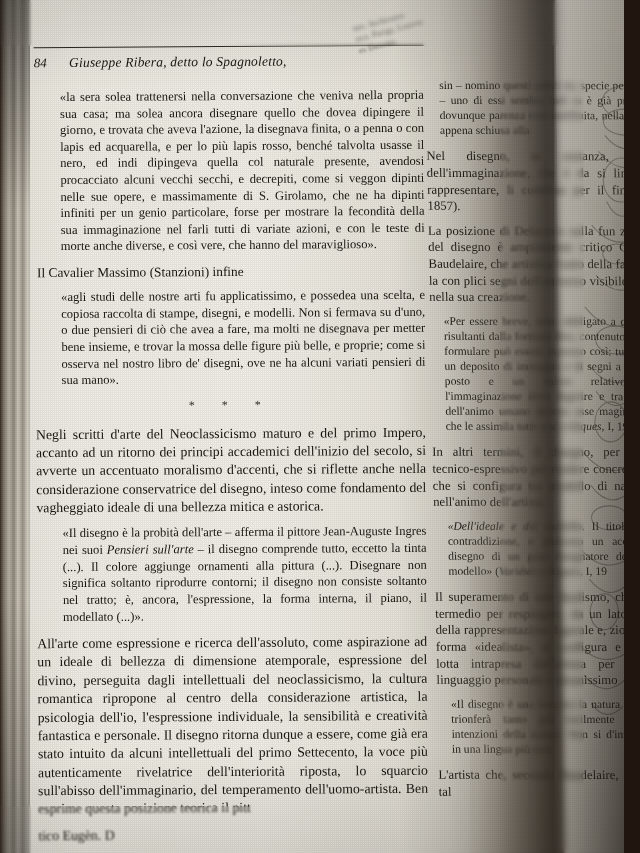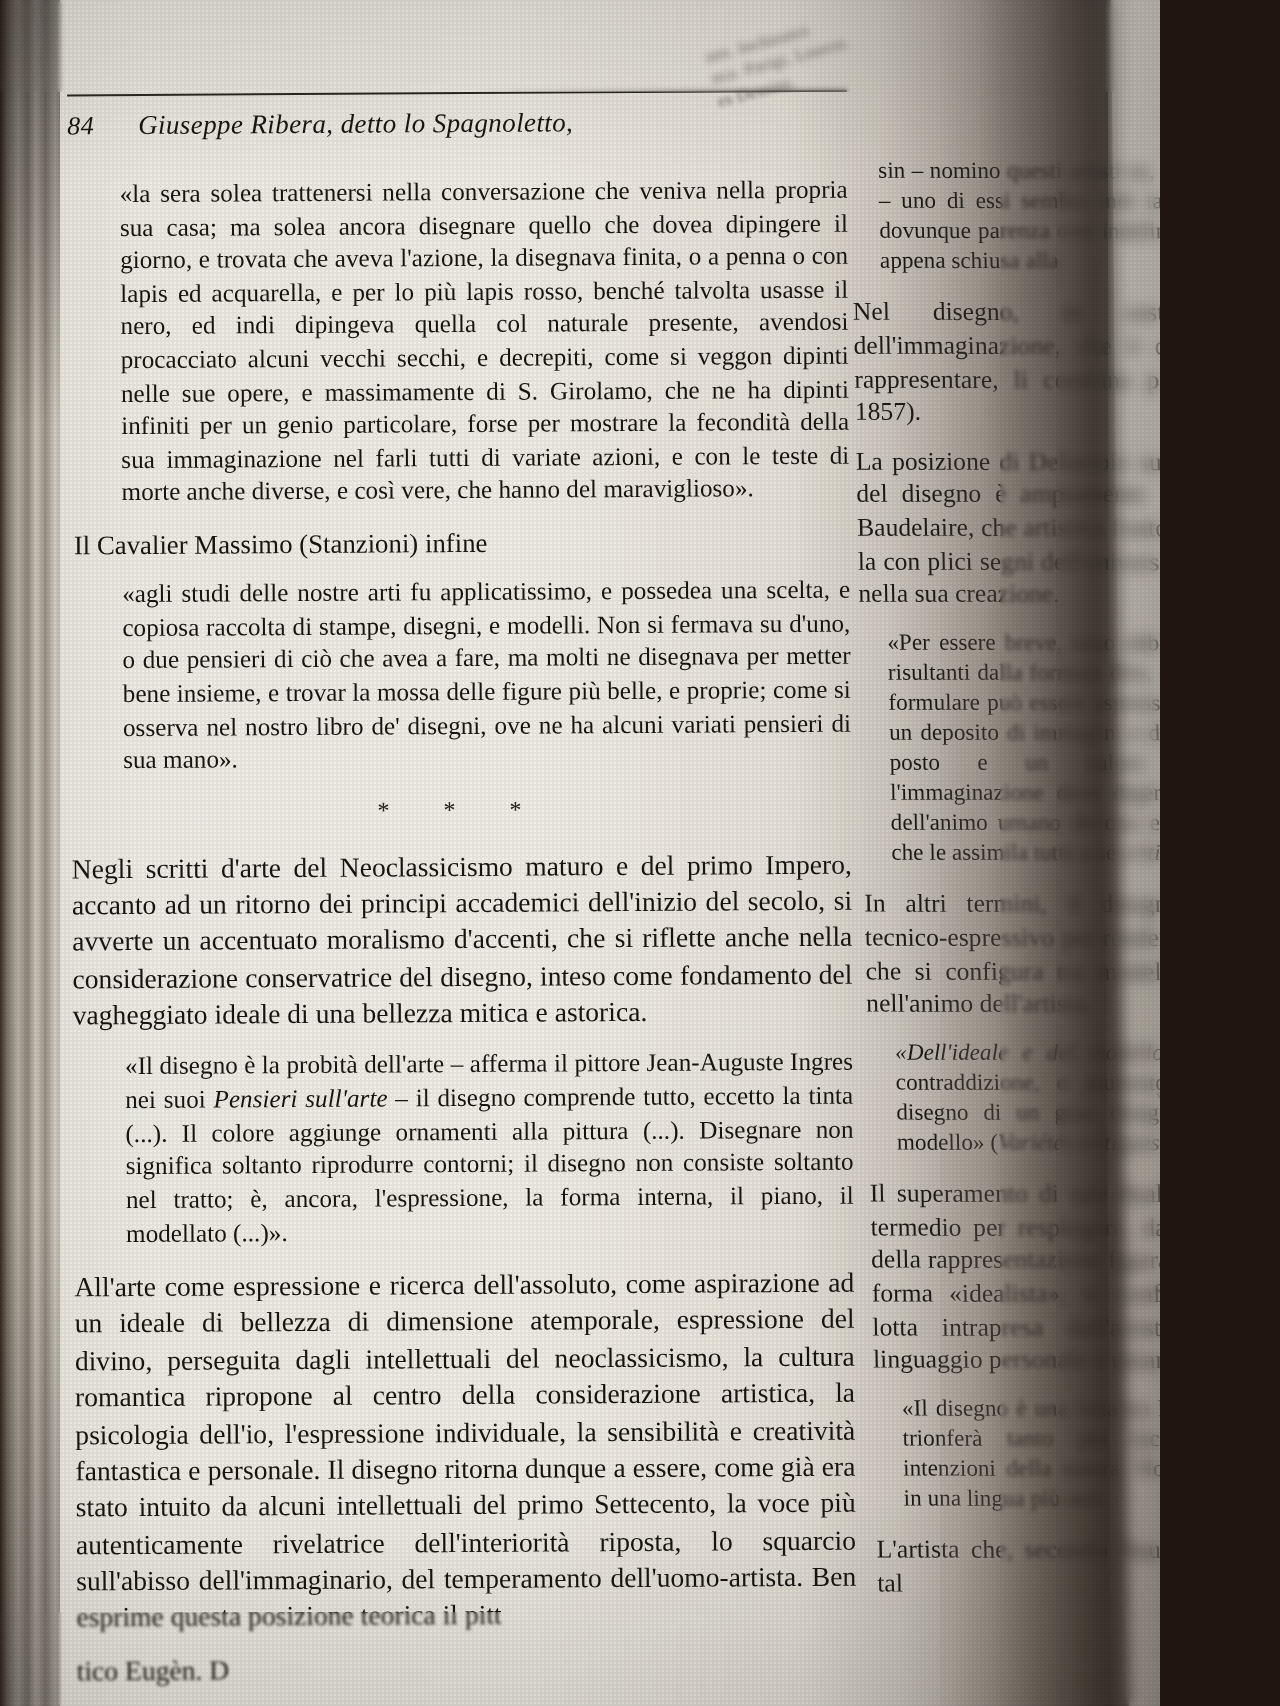--- a/index.html
+++ b/index.html
@@ -1,18 +1,18 @@
 <!DOCTYPE html>
 <html><head>
 <meta charset="utf-8">
 <title>Photographed book page</title>
 <style>
   html,body{margin:0;padding:0;background:#20160f;}
   #root{
-    position:relative;width:580px;height:853px;overflow:hidden;
+    position:relative;width:624px;height:853px;overflow:hidden;
     font-family:"Liberation Serif","DejaVu Serif",serif;
     background:#2a1a12;
   }
 
   
   .backdrop{
     position:absolute;inset:0;
     background:
       radial-gradient(120% 90% at 78% 4%, #5a3321 0%, #3a2115 35%, #241409 70%, #160c06 100%);
   }

